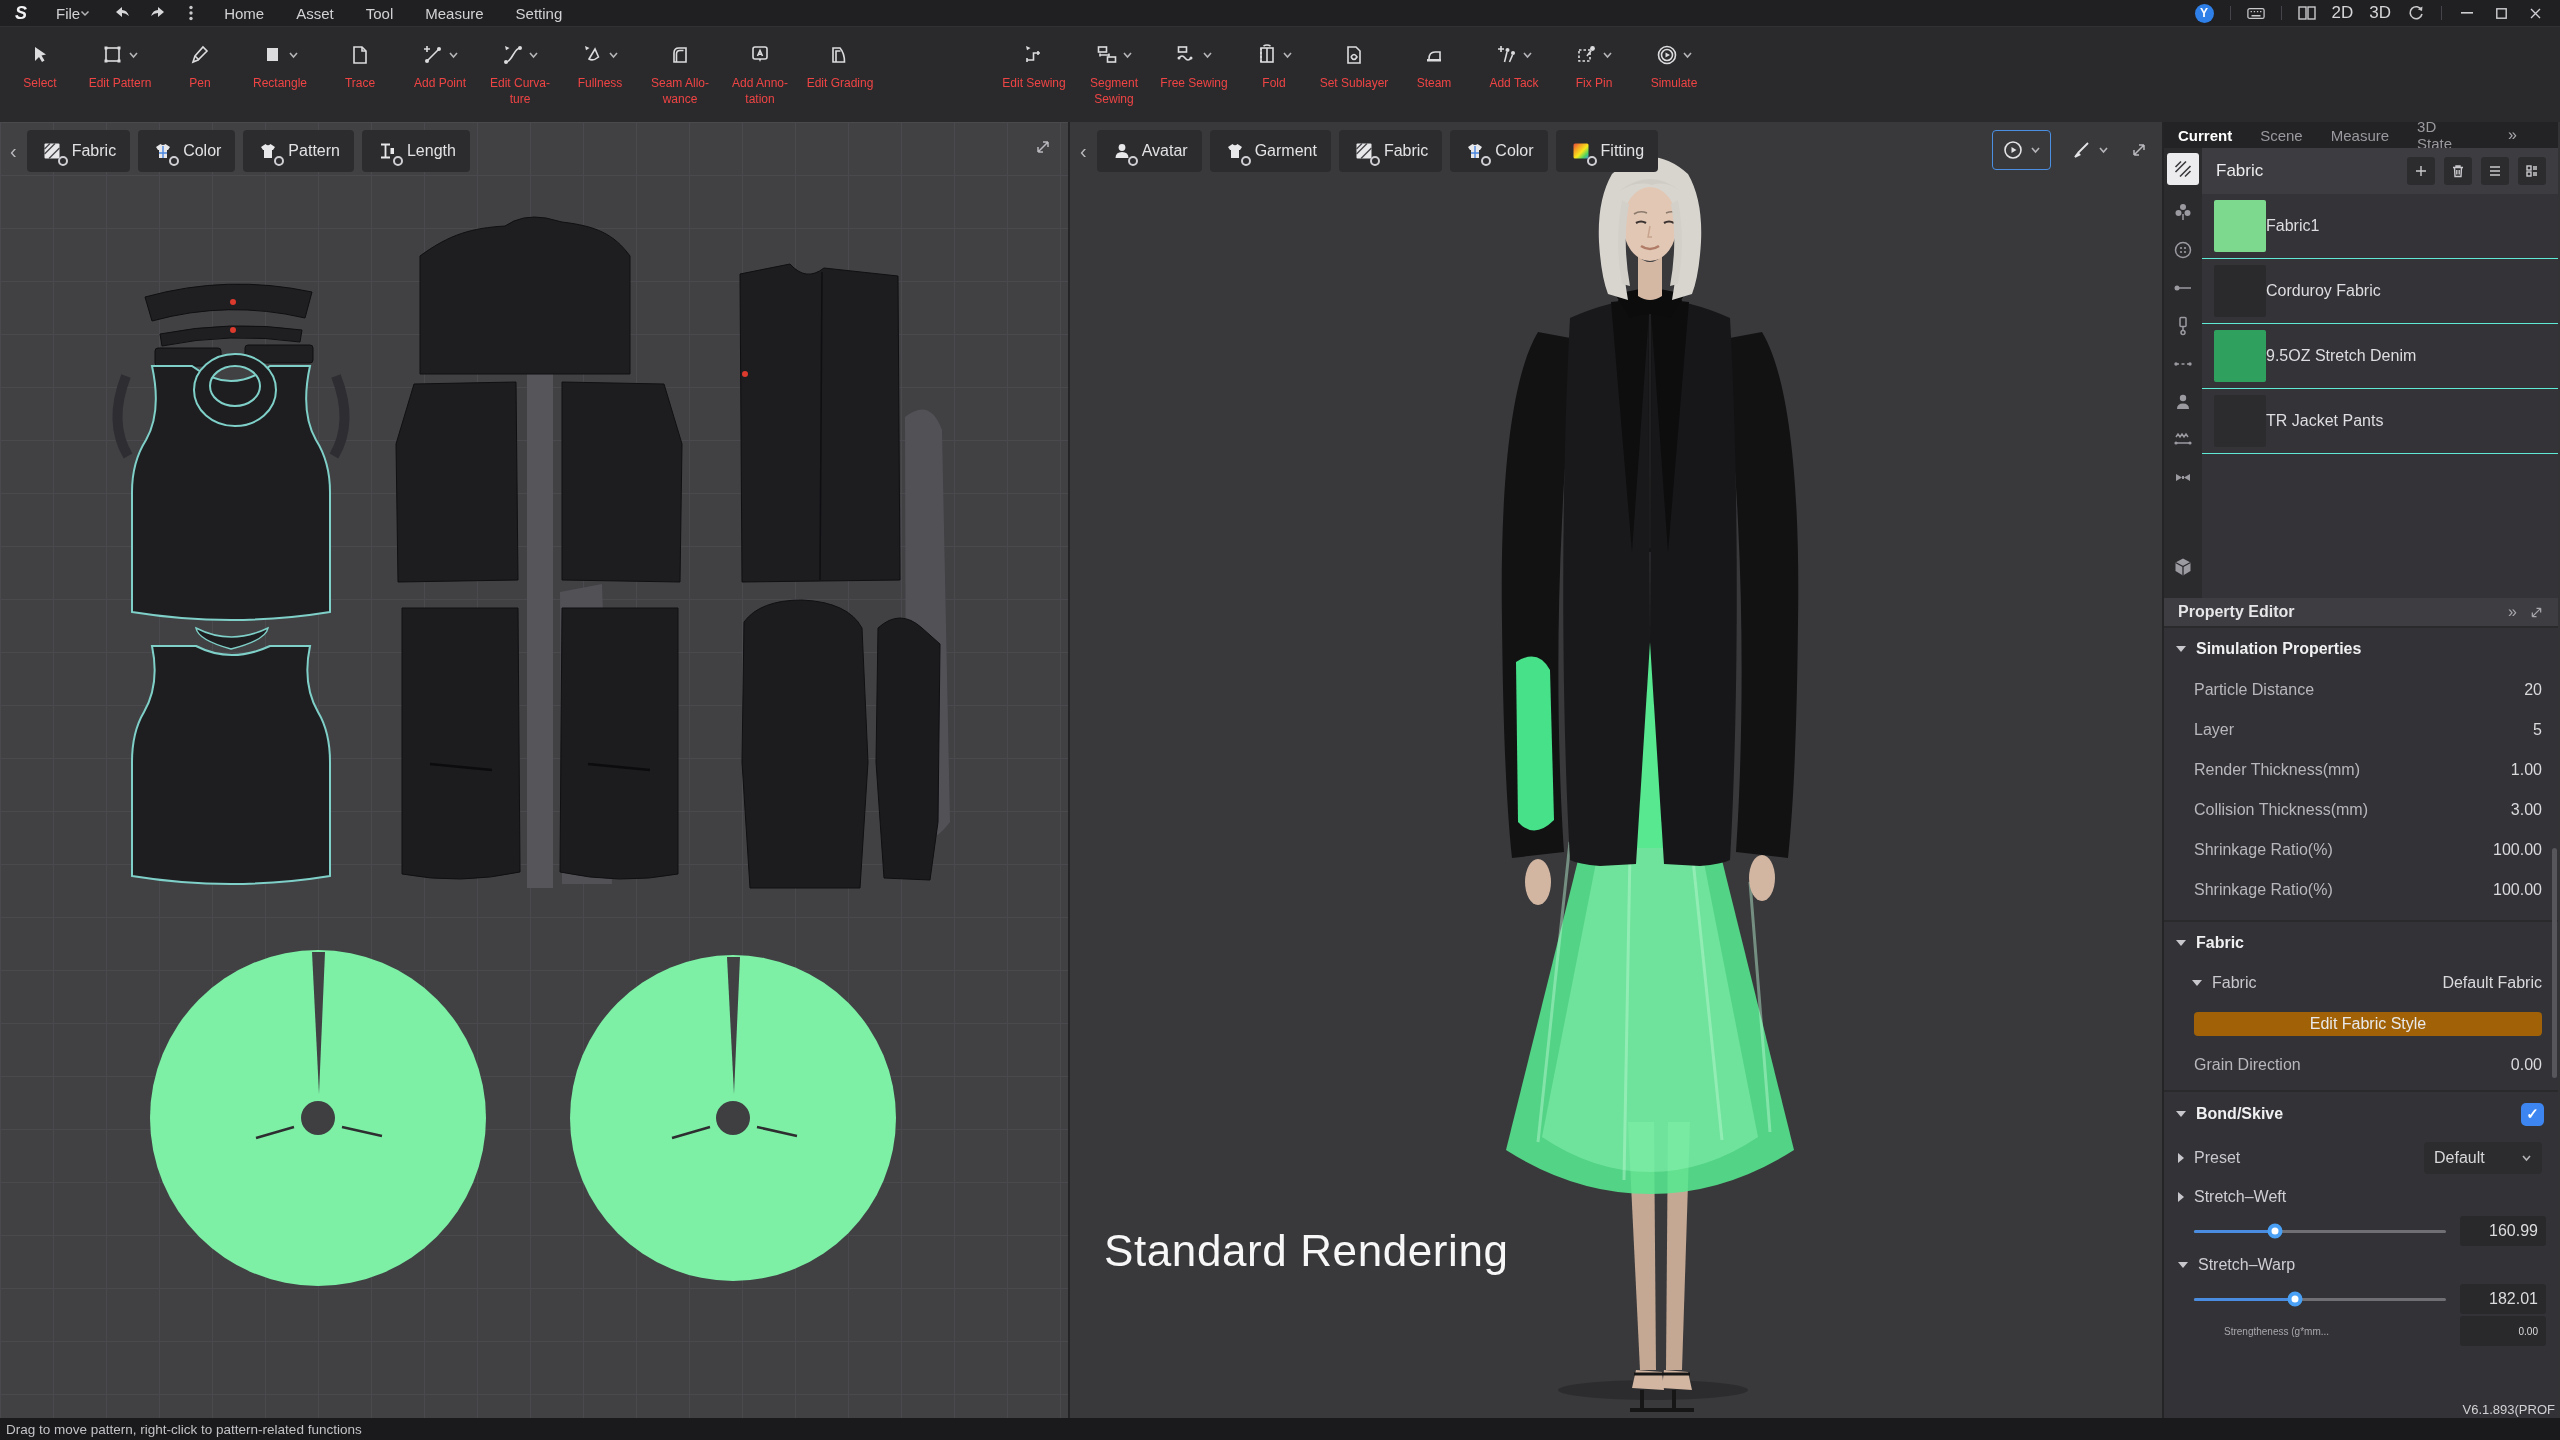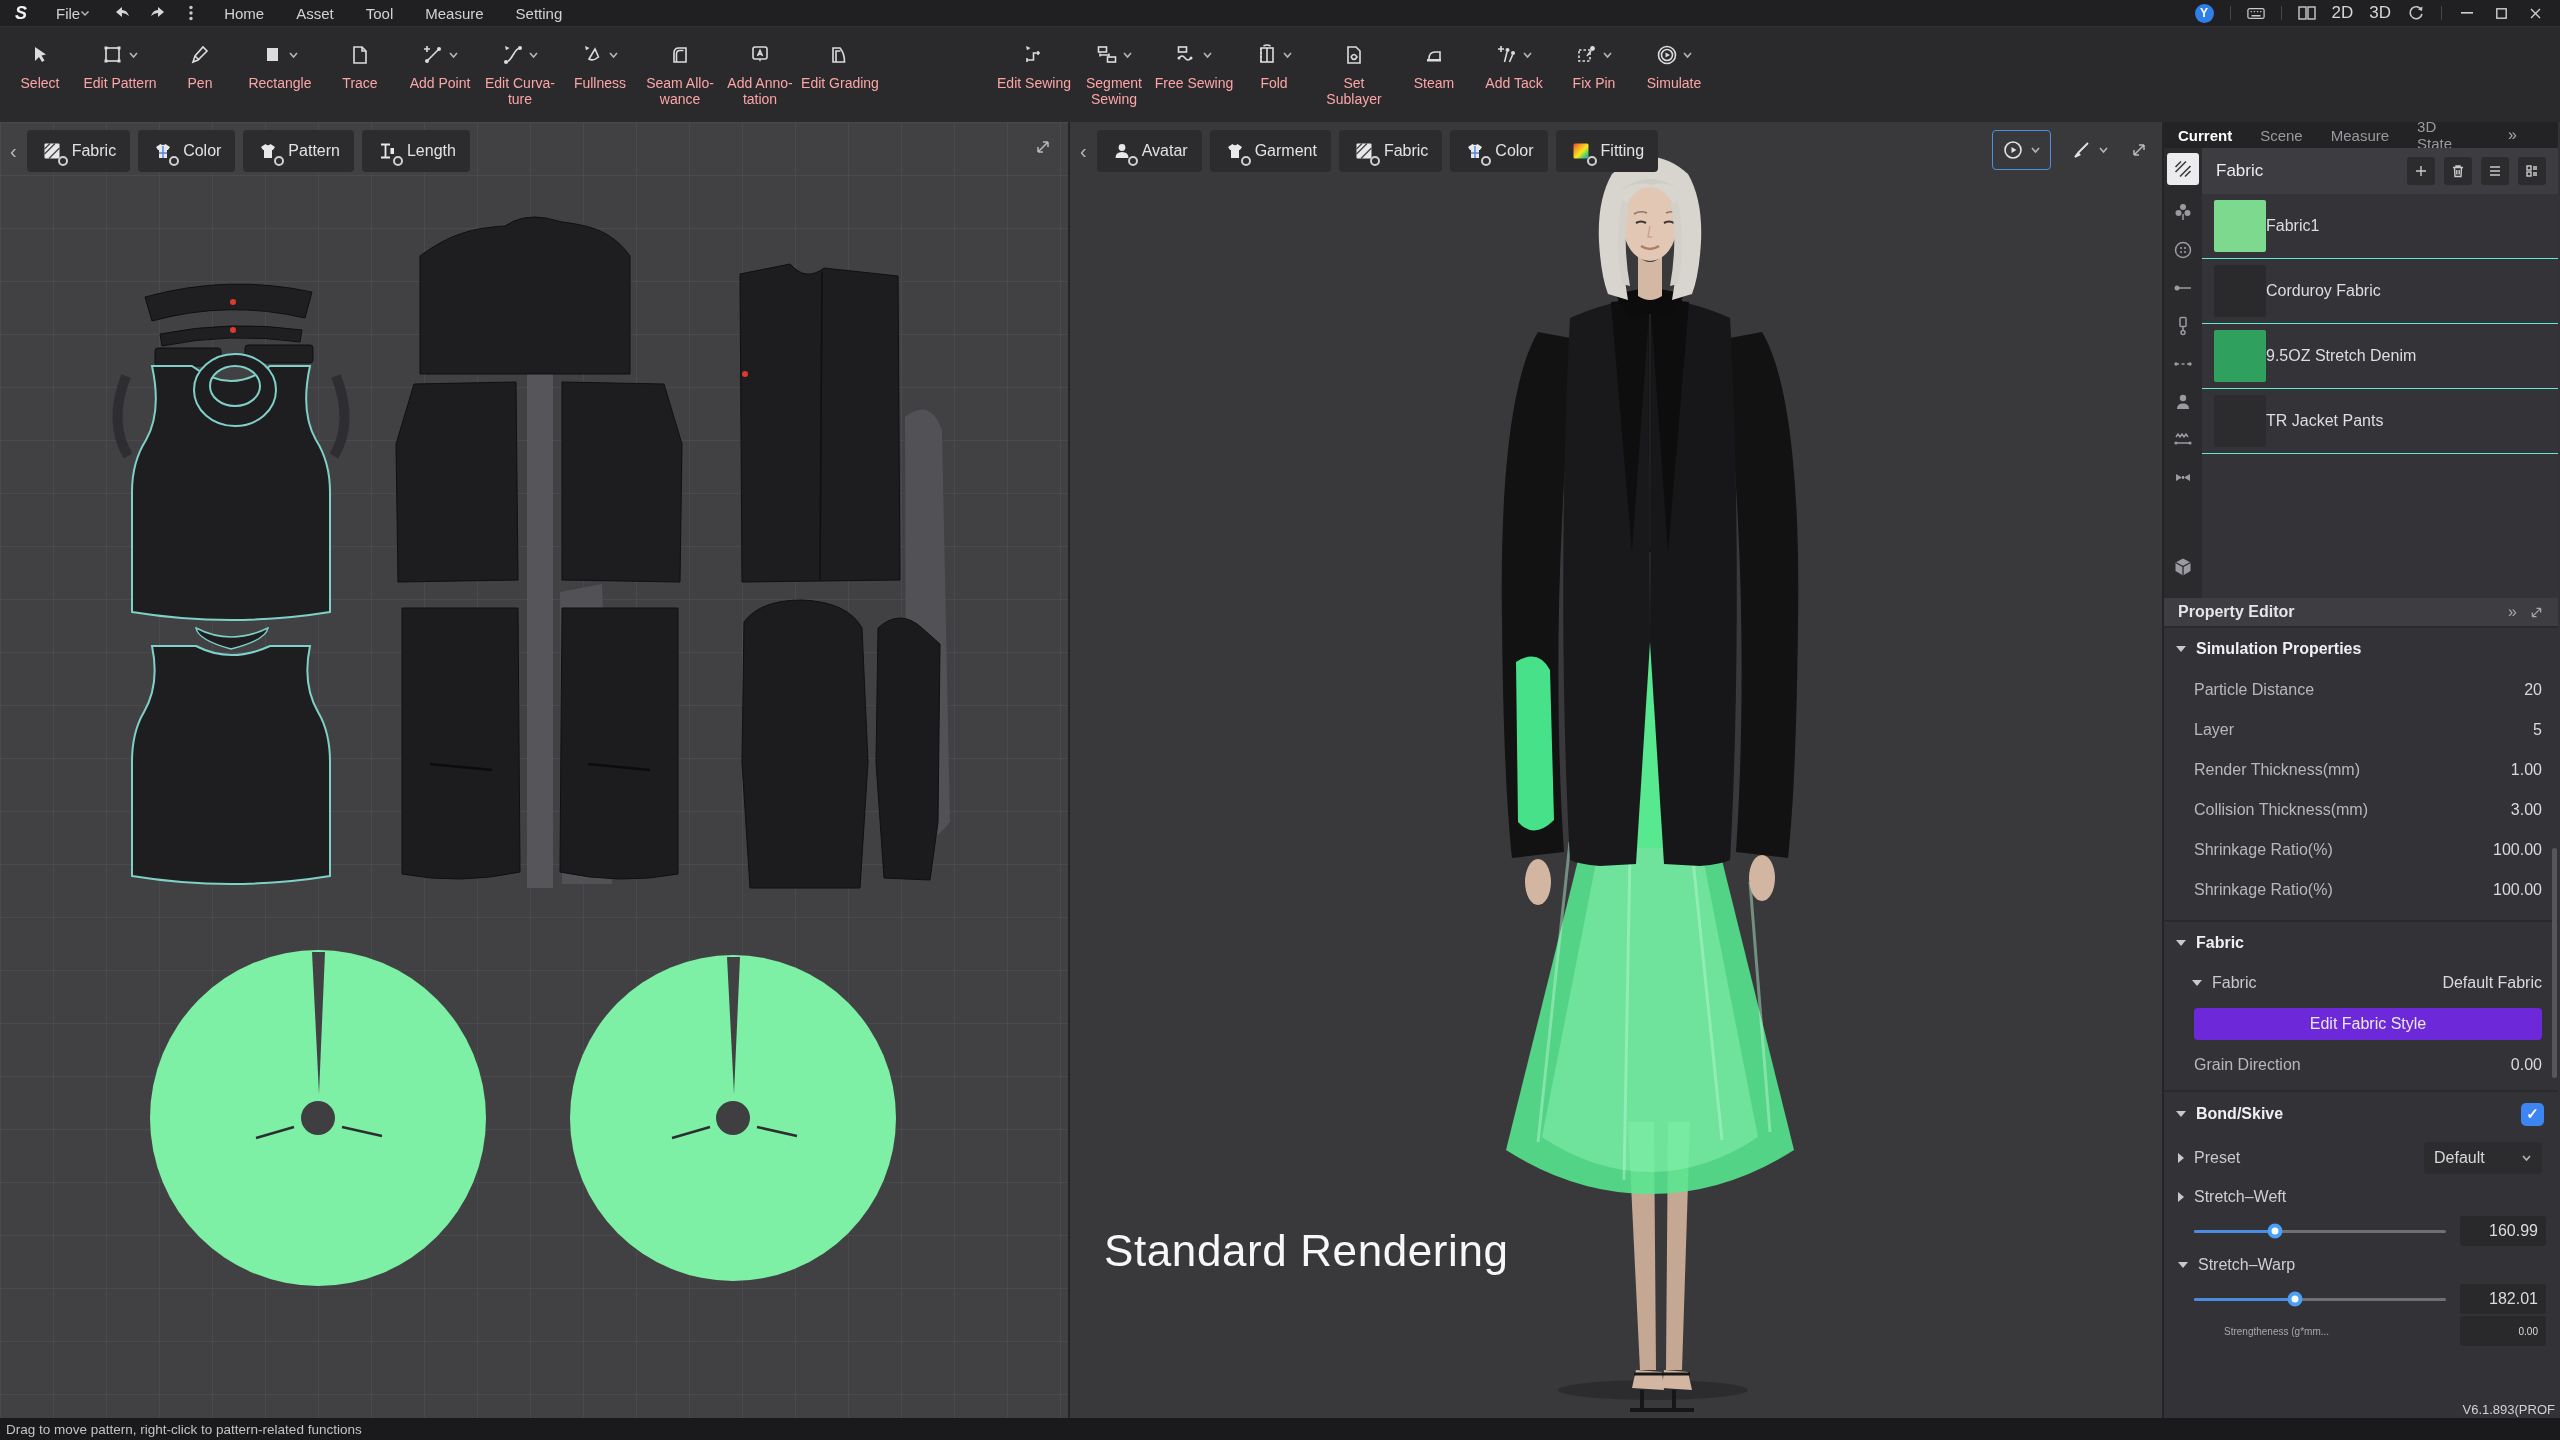--- a/index.html
+++ b/index.html
@@ -18,21 +18,21 @@
            font-weight:bold;display:flex;align-items:center;justify-content:center}
   .vsep{width:1px;height:14px;background:#44444a}
   .modebtn{color:#d5d5d8;font-size:17px}
   .winbtn{color:#cfcfd3;font-size:15px;display:flex;align-items:center;justify-content:center;width:18px;height:18px}
   
   .toolbar{position:absolute;top:26px;left:0;width:2560px;height:96px;background:#2a2a2d;
            display:flex;align-items:flex-start;padding-top:12px;box-sizing:border-box;border-top:1px solid #313134}
   .tool{width:80px;display:flex;flex-direction:column;align-items:center;gap:5px;flex:none}
   .ti{height:32px;display:flex;align-items:center;gap:3px}
   .ti svg{stroke:#dcdcde;fill:none;stroke-width:1.6}
-  .tl{font-size:14px;line-height:15.5px;color:#fca5a5;text-align:center}
+  .tl{font-size:12px;line-height:15.5px;color:#ef4444;text-align:center}
   .tbgap{width:114px;flex:none}
   .chev{flex:none}
   
   .main{position:absolute;top:122px;left:0;width:2560px;height:1296px;display:flex}
   .p2d{width:1070px;flex:none;position:relative;box-sizing:border-box;border-right:2px solid #242427;
        background-color:#414144;
        background-image:linear-gradient(#4a4a4e 1px,transparent 1px),linear-gradient(90deg,#4a4a4e 1px,transparent 1px);
        background-size:53px 53px;overflow:hidden}
   .p3d{width:1094px;flex:none;position:relative;background:#39393c;box-sizing:border-box;
        border-right:2px solid #242427;overflow:hidden}
@@ -79,21 +79,21 @@
   .hdiv{height:2px;background:#2a2a2d}
   .sech{height:42px;padding:0 14px 0 12px;display:flex;align-items:center;gap:10px;color:#f0f0f2;font-weight:bold}
   .tri{width:0;height:0;border-left:5px solid transparent;border-right:5px solid transparent;
        border-top:6px solid #c8c8cc;flex:none}
   .trir{width:0;height:0;border-top:5px solid transparent;border-bottom:5px solid transparent;
         border-left:6px solid #c8c8cc;flex:none}
   .prow{height:40px;display:flex;align-items:center;padding:0 16px 0 30px;color:#b8b8bc}
   .pval{margin-left:auto;color:#dadadd}
   .subrow{height:38px;display:flex;align-items:center;gap:10px;padding:0 16px 0 28px;color:#c9c9cd}
   .btnrow{height:44px;display:flex;align-items:center;padding:0 16px 0 30px}
-  .editbtn{flex:1;height:32px;background:#6d28d9;border-radius:4px;display:flex;align-items:center;
+  .editbtn{flex:1;height:24px;background:#a16207;border-radius:4px;display:flex;align-items:center;
            justify-content:center;color:#e8e8ea}
   .chk{width:23px;height:23px;background:#3d86f2;border-radius:5px;display:flex;align-items:center;
        justify-content:center;color:#fff;font-size:15px;margin-left:auto}
   .ddown{margin-left:auto;width:118px;height:32px;background:#2c2c2f;border-radius:4px;display:flex;
          align-items:center;padding:0 10px;color:#d8d8db;box-sizing:border-box}
   .slabelrow{height:34px;display:flex;align-items:center;gap:10px;padding:0 16px 0 14px;color:#cfcfd3}
   .sliderrow{height:34px;display:flex;align-items:center;padding:0 12px 0 30px;gap:14px}
   .track{flex:1;height:3px;background:#707074;border-radius:2px;position:relative}
   .tfill{position:absolute;left:0;top:0;height:100%;background:#4a8de0;border-radius:2px}
   .handle{position:absolute;top:50%;transform:translate(-50%,-50%);width:15px;height:15px;border-radius:50%;

